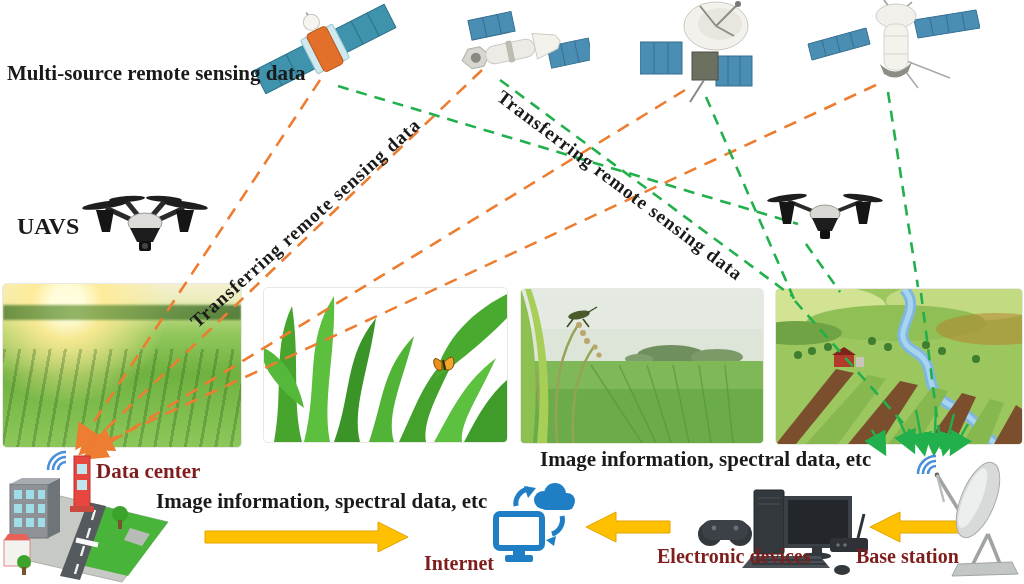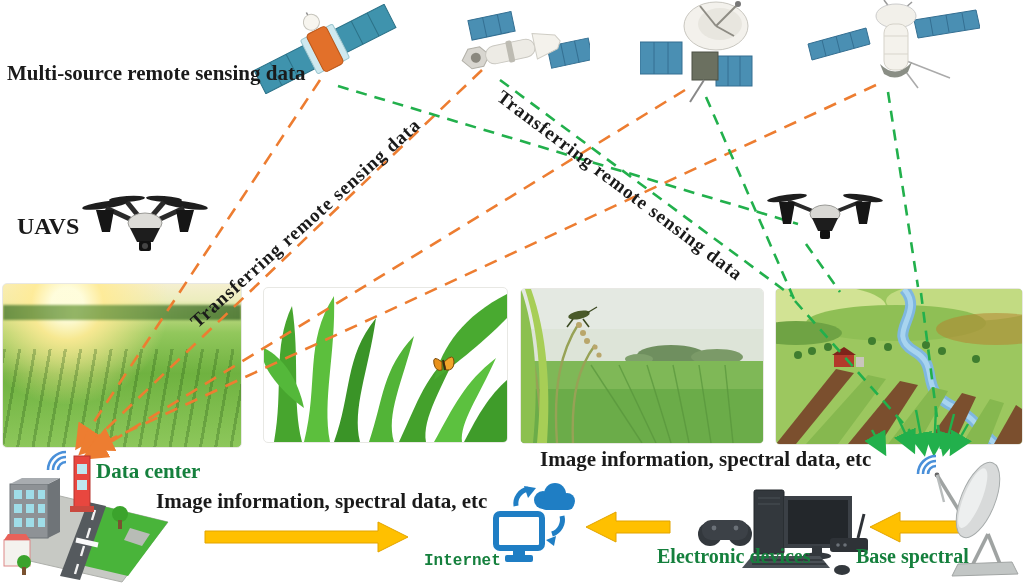--- a/index.html
+++ b/index.html
@@ -1,19 +1,19 @@
 <!DOCTYPE html>
 <html><head>
 <meta charset="utf-8">
 <style>
   html,body{margin:0;padding:0;background:#fff;}
   .canvas{position:relative;width:1024px;height:584px;background:#fff;overflow:hidden;
           font-family:"Liberation Serif", serif;}
   .lbl{position:absolute;font-weight:bold;color:#1a1a1a;white-space:nowrap;z-index:7;}
-  .lbl.orange{color:#15803d;}
+  .lbl.orange{color:#7f1d1d;}
   .rot{transform-origin:0 0;}
   svg{display:block;}
   .overlay{position:absolute;left:0;top:0;z-index:4;}
   .icon-layer{position:absolute;z-index:5;}
   .field{position:absolute;z-index:2;border-radius:5px;overflow:hidden;border:1px solid #e8e8e4;}
   .field svg{width:100%;height:100%;}
   
   .field-sunrise{
     background:
       radial-gradient(circle at 27% 12%, rgba(255,253,220,.98) 0 7%, rgba(255,235,150,.92) 16%, rgba(255,255,255,0) 45%),
@@ -72,23 +72,23 @@
     </g>
   </svg>
 
   <div class="lbl" style="left:7px;top:61px;font-size:21px;">Multi-source remote sensing data</div>
   <div class="lbl" style="left:17px;top:213px;font-size:24px;">UAVS</div>
   <div class="lbl rot" style="left:186px;top:316px;font-size:19px;letter-spacing:1px;transform:rotate(-42deg);">Transferring remote sensing data</div>
   <div class="lbl rot" style="left:506px;top:86px;font-size:19px;letter-spacing:1px;transform:rotate(37deg);">Transferring remote sensing data</div>
   <div class="lbl orange" style="left:96px;top:459px;font-size:21px;">Data center</div>
   <div class="lbl" style="left:156px;top:489px;font-size:21px;">Image information, spectral data, etc</div>
   <div class="lbl" style="left:540px;top:447px;font-size:21px;">Image information, spectral data, etc</div>
-  <div class="lbl orange" style="left:424px;top:552px;font-size:16px;font-family:Liberation Mono, monospace;">Internet</div>
+  <div class="lbl orange" style="left:424px;top:552px;font-size:20px;">Internet</div>
   <div class="lbl orange" style="left:628px;top:545px;font-size:20px;margin-left:29px;">Electronic devices</div>
-  <div class="lbl orange" style="left:856px;top:545px;font-size:20px;">Base spectral</div>
+  <div class="lbl orange" style="left:856px;top:545px;font-size:20px;">Base station</div>
 
   <svg class="icon-layer" style="left:250px;top:4px;" width="150" height="90" viewBox="0 0 150 90">
     <g transform="rotate(-27 75 45)">
       <rect x="2" y="32" width="55" height="26" fill="#3F93AD" stroke="#2C7288"></rect>
       <line x1="20" y1="32" x2="20" y2="58" stroke="#2C7288"></line>
         <line x1="38" y1="32" x2="38" y2="58" stroke="#2C7288"></line>
       <rect x="93" y="32" width="55" height="26" fill="#3F93AD" stroke="#2C7288"></rect>
       <line x1="111" y1="32" x2="111" y2="58" stroke="#2C7288"></line>
         <line x1="129" y1="32" x2="129" y2="58" stroke="#2C7288"></line>
       <rect x="57" y="26" width="9" height="38" rx="2" fill="#CFE9EF" stroke="#9BC6CF"></rect>

